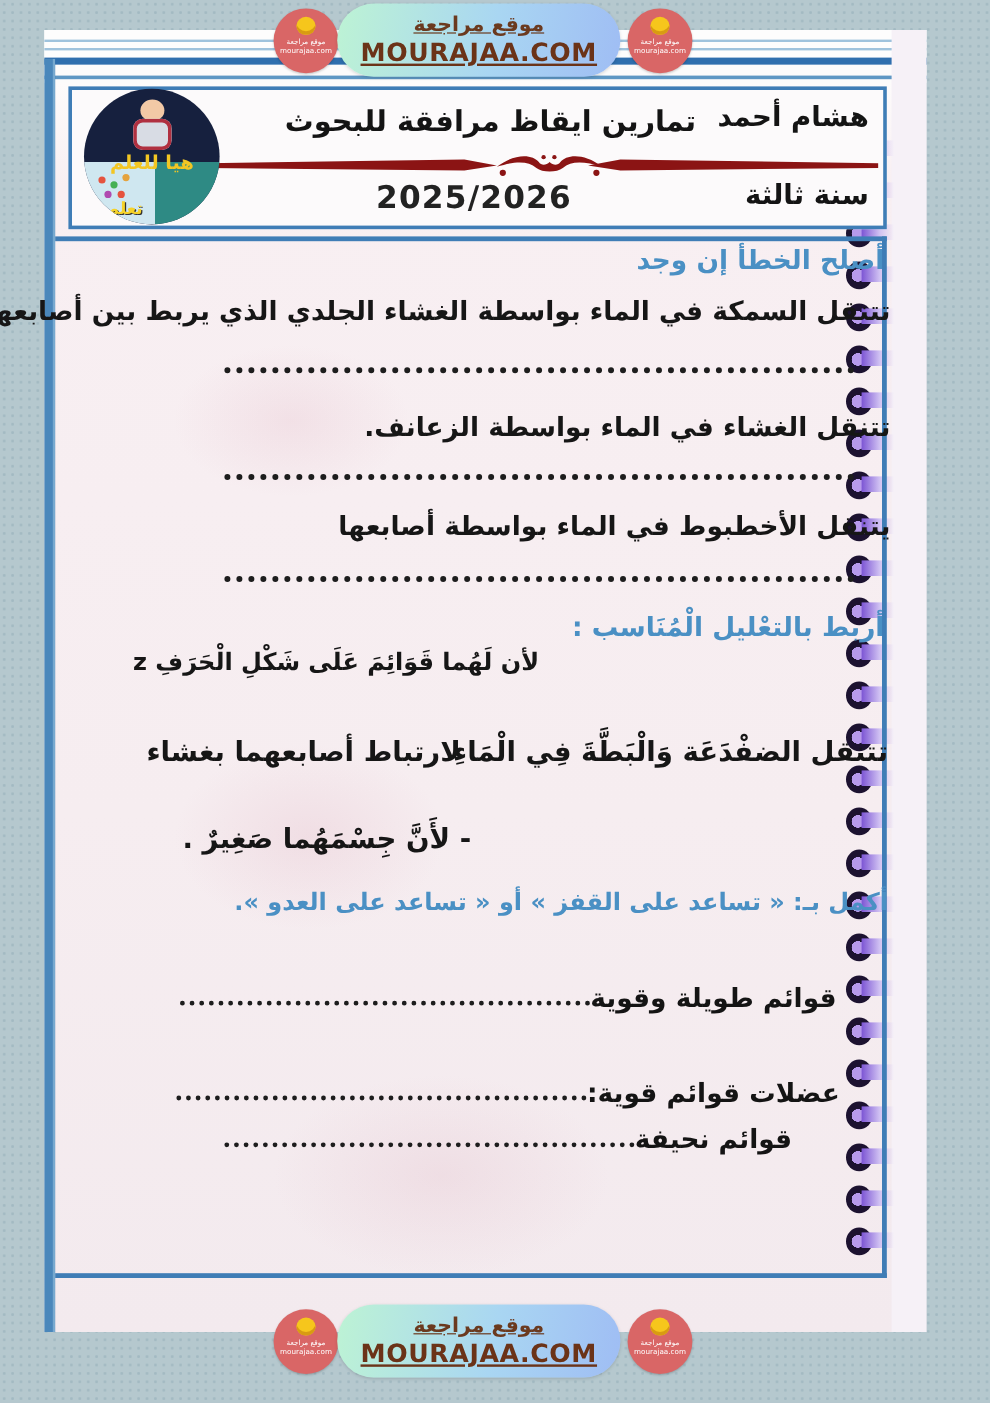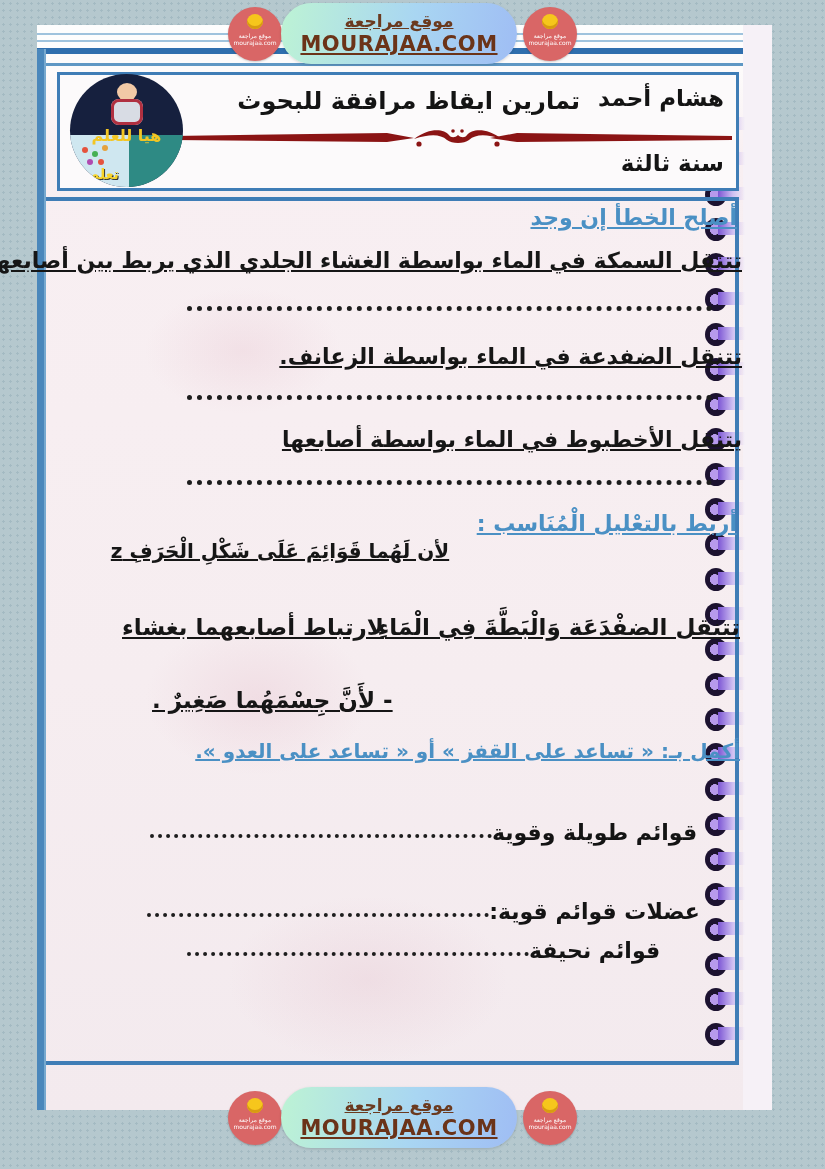--- a/index.html
+++ b/index.html
@@ -61,21 +61,21 @@
     box-shadow:10px 4px 0 #45b054, 20px -2px 0 #e5a33e, 5px 12px 0 #b04ab0, 16px 12px 0 #e5533e;}
   .logo .boy-head{position:absolute;top:9px;left:47px;width:20px;height:18px;border-radius:50%;background:#f2c9a6;}
   .logo .boy-body{position:absolute;top:25px;left:41px;width:32px;height:26px;border-radius:8px;background:#d8dce4;
     box-shadow:inset 0 0 0 3px #b03040;}
   .logo .t1{position:absolute;top:46%;width:100%;text-align:center;color:#f3c623;
     font-size:16px;font-weight:bold;direction:rtl;}
   .logo .t2{position:absolute;bottom:5px;left:0;width:60%;text-align:center;color:#f6d32a;
     font-size:14px;font-weight:bold;direction:rtl;text-shadow:1px 1px 0 #333;}
 
   
-  .ar-line{position:absolute;direction:rtl;font-weight:bold;color:#161616;font-size:22px;white-space:nowrap;text-decoration:underline;}
+  .ar-line{position:absolute;direction:rtl;font-weight:bold;color:#161616;font-size:22px;white-space:nowrap;}
   .blue{color:#4a90c4;}
   .dotline{position:absolute;height:0;border-bottom:5px dotted #1d1d1d;}
   .ans-row{position:absolute;left:100px;right:62px;display:flex;align-items:flex-end;justify-content:center;}
   .ans-row .dl{width:342px;border-bottom:4px dotted #1d1d1d;margin-bottom:7px;}
   .ans-row .lbl{direction:rtl;font-weight:bold;font-size:22px;color:#141414;white-space:nowrap;}
 
   
   .banner{position:absolute;left:0;width:825px;height:70px;z-index:5;}
   .banner.top{top:0;}
   .banner.bottom{top:1084px;}
@@ -139,20 +139,21 @@
         <span class="ring"></span>
         <span class="ring"></span>
       </div>
 
     <div class="content-box"></div>
 
     <div class="header-box">
       <div class="hdr-teacher">هشام أحمد</div>
       <div class="hdr-grade">سنة ثالثة</div>
       <div class="hdr-title">تمارين ايقاظ مرافقة للبحوث</div>
+      <div class="hdr-year">2025/2026</div>
       <svg class="ornament" viewBox="0 0 560 26">
         <polygon points="0,11 215,8 242,13 215,17 0,15" fill="#8b1414"></polygon>
         <polygon points="560,11 345,8 318,13 345,17 560,15" fill="#8b1414"></polygon>
         <path d="M242 14 C258 2,272 4,277 10 C279 13,283 13,286 10 C289 13,293 13,295 10 C300 4,314 2,330 14 C314 9,304 9,297 15 C292 19,280 19,275 15 C268 9,258 9,242 14 Z" fill="#8b1414"></path>
         <circle cx="247" cy="19" r="2.6" fill="#8b1414"></circle>
         <circle cx="325" cy="19" r="2.6" fill="#8b1414"></circle>
         <circle cx="281" cy="6" r="1.8" fill="#8b1414"></circle>
         <circle cx="290" cy="6" r="1.8" fill="#8b1414"></circle>
       </svg>
     </div>
@@ -162,21 +163,21 @@
       <span class="hearts"></span>
       <span class="boy-head"></span>
       <span class="boy-body"></span>
       <span class="t1">هيا للعلم</span>
       <span class="t2">تعلم</span>
     </div>
 
     <div class="ar-line blue" style="top:180px;right:35px;font-size:22px">أصلح الخطأ إن وجد</div>
     <div class="ar-line" style="top:223px;right:30px;font-size:22px">تتنقل السمكة في الماء بواسطة الغشاء الجلدي الذي يربط بين أصابعها.</div>
     <div class="dotline" style="top:281px;left:150px;width:525px"></div>
-    <div class="ar-line" style="top:319px;right:30px;font-size:22px">تتنقل الضفدعة في الماء بواسطة الزعانف.</div>
+    <div class="ar-line" style="top:319px;right:30px;font-size:22px">تتنقل الغشاء في الماء بواسطة الزعانف.</div>
     <div class="dotline" style="top:370px;left:150px;width:525px"></div>
     <div class="ar-line" style="top:402px;right:30px;font-size:22px">يتنقل الأخطبوط في الماء بواسطة أصابعها</div>
     <div class="dotline" style="top:455px;left:150px;width:525px"></div>
 
     <div class="ar-line blue" style="top:486px;right:35px;font-size:22px">أربط بالتعْليل الْمُنَاسب :</div>
     <div class="ar-line" style="top:514px;left:28px;width:430px;text-align:center;font-size:20px">لأن لَهُما قَوَائِمَ عَلَى شَكْلِ الْحَرَفِ z</div>
     <div class="ar-line" style="top:589px;right:32px;font-size:23px">تتنقل الضفْدَعَة وَالْبَطَّةَ فِي الْمَاءِ</div>
     <div class="ar-line" style="top:589px;left:85px;font-size:23px">لارتباط أصابعهما بغشاء</div>
     <div class="ar-line blue" style="top:714px;right:32px;font-size:20px">أكمل بـ: « تساعد على القفز » أو « تساعد على العدو ».</div>
 

